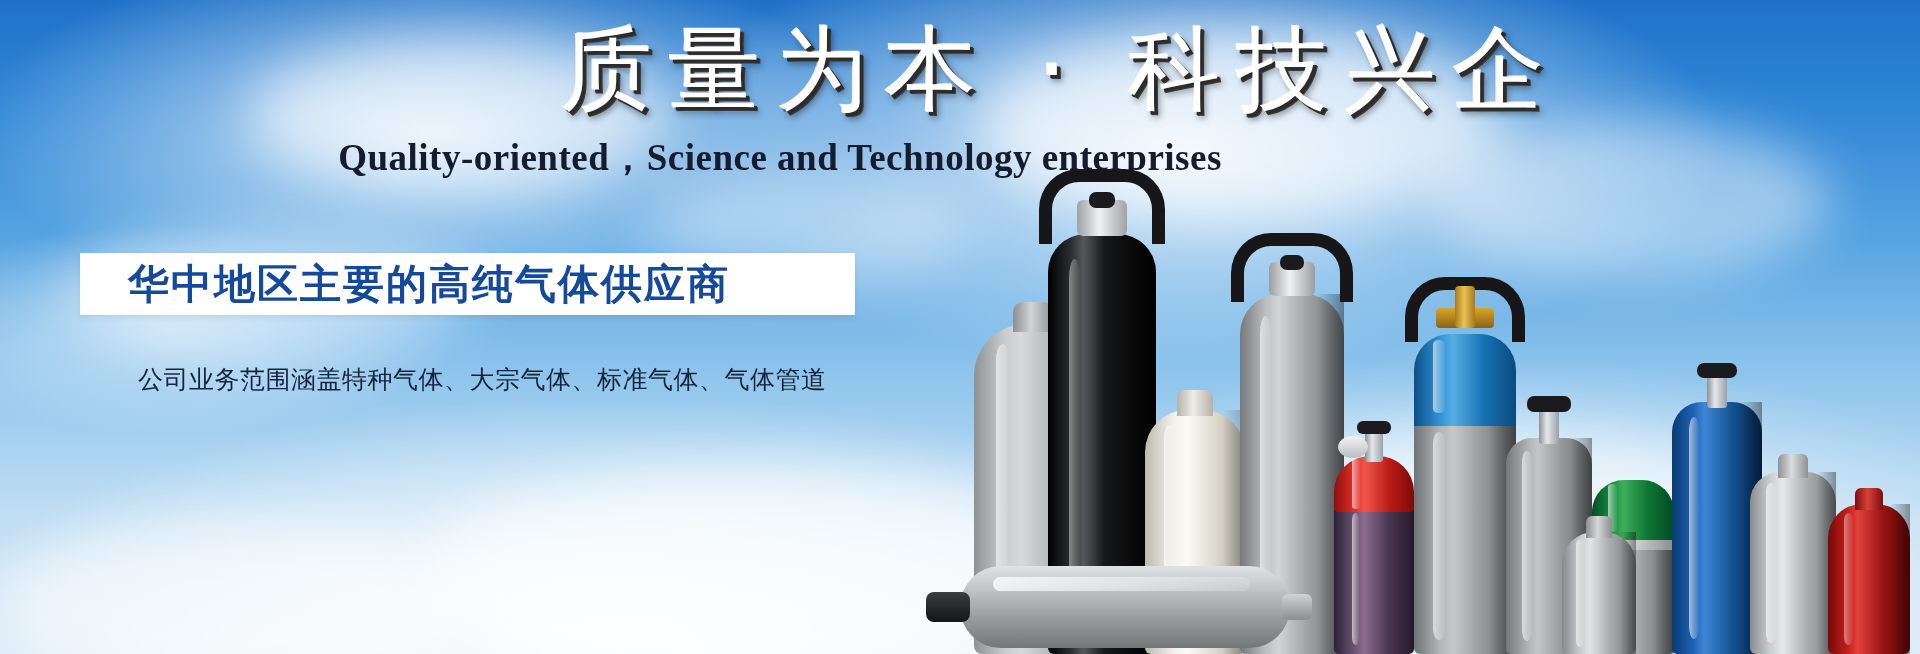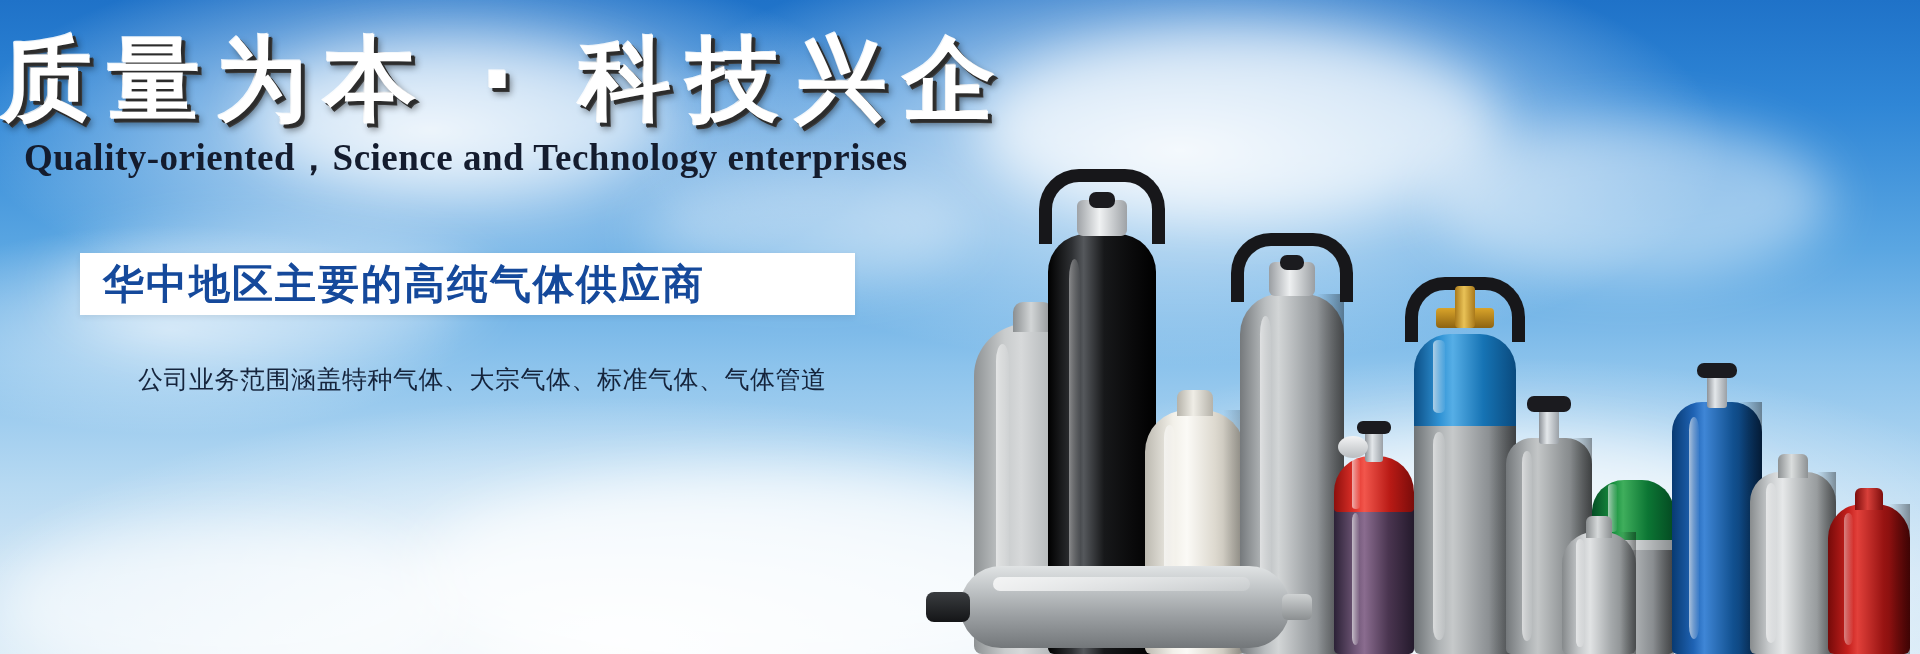--- a/index.html
+++ b/index.html
@@ -24,47 +24,47 @@
   .c2{left:980px;top:30px;width:520px;height:190px;background:rgba(255,255,255,.62);}
   .c3{left:1430px;top:120px;width:400px;height:160px;background:rgba(255,255,255,.45);}
   .c4{left:60px;top:230px;width:420px;height:120px;background:rgba(255,255,255,.40);}
   .c5{left:420px;top:470px;width:700px;height:210px;background:rgba(255,255,255,.62);}
   .c6{left:1180px;top:430px;width:620px;height:230px;background:rgba(255,255,255,.50);}
   .c7{left:640px;top:175px;width:330px;height:110px;background:rgba(255,255,255,.38);}
   .c8{left:0px;top:520px;width:460px;height:170px;background:rgba(255,255,255,.52);}
 
   
   #headline{
-    position:absolute;left:0;top:26px;width:1560px;text-align:left;
+    position:absolute;left:0;top:16px;width:1560px;text-align:right;
     font-family:"DejaVu Sans","Liberation Sans",sans-serif;
-    font-weight:bold;font-size:92px;line-height:108px;color:#ffffff;
+    font-weight:normal;font-size:92px;line-height:108px;color:#ffffff;
     letter-spacing:16px;
     text-shadow:
       3px 3px 0 #2c2c2c, 4px 4px 0 #3a3a3a, 5px 6px 7px rgba(0,0,0,.45),
       -1px -1px 0 rgba(255,255,255,.9);
     white-space:nowrap;
   }
   #subheadline{
-    position:absolute;left:0;top:136px;width:1560px;text-align:left;
+    position:absolute;left:0;top:136px;width:1560px;text-align:center;
     font-family:"Liberation Serif","DejaVu Serif",serif;
     font-weight:bold;font-size:37px;line-height:44px;color:#141c2e;
-    letter-spacing:.5px;white-space:nowrap;margin-left:24px;
+    letter-spacing:.5px;white-space:nowrap;
   }
 
   
   #callout-box{
     position:absolute;left:80px;top:253px;width:775px;height:62px;
     background:#ffffff;
     box-shadow:0 2px 6px rgba(0,0,0,.08);
     display:flex;align-items:center;
   }
   #callout-text{
     font-family:"DejaVu Sans","Liberation Sans",sans-serif;
     font-weight:bold;font-size:41px;line-height:62px;color:#15499b;
-    letter-spacing:2px;padding-left:23px;white-space:nowrap;
+    letter-spacing:2px;padding-left:48px;white-space:nowrap;
   }
 
   
   #body-copy{
     position:absolute;left:80px;top:356px;width:790px;
     font-family:"DejaVu Serif","Liberation Serif",serif;
     font-size:25px;line-height:48px;color:#15243c;
     letter-spacing:.5px;
   }
   #body-copy .pline{white-space:nowrap;}

